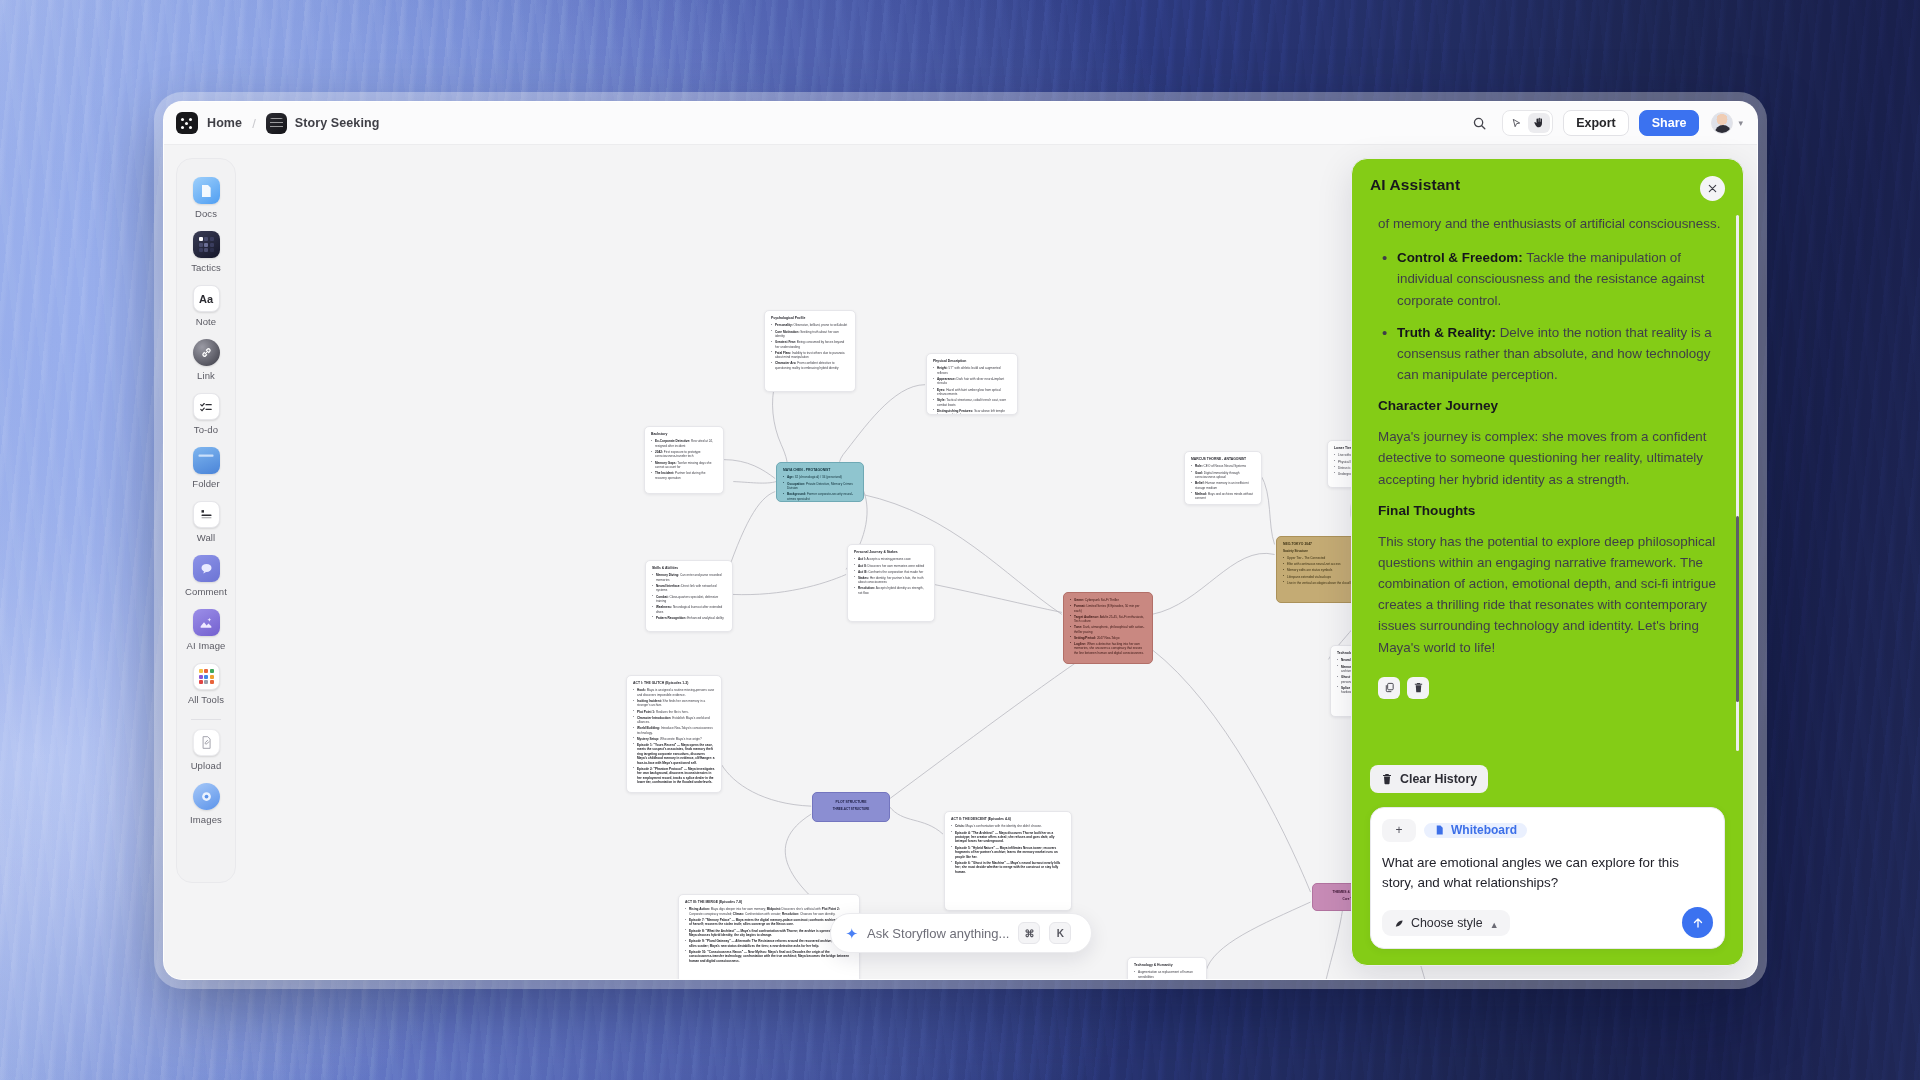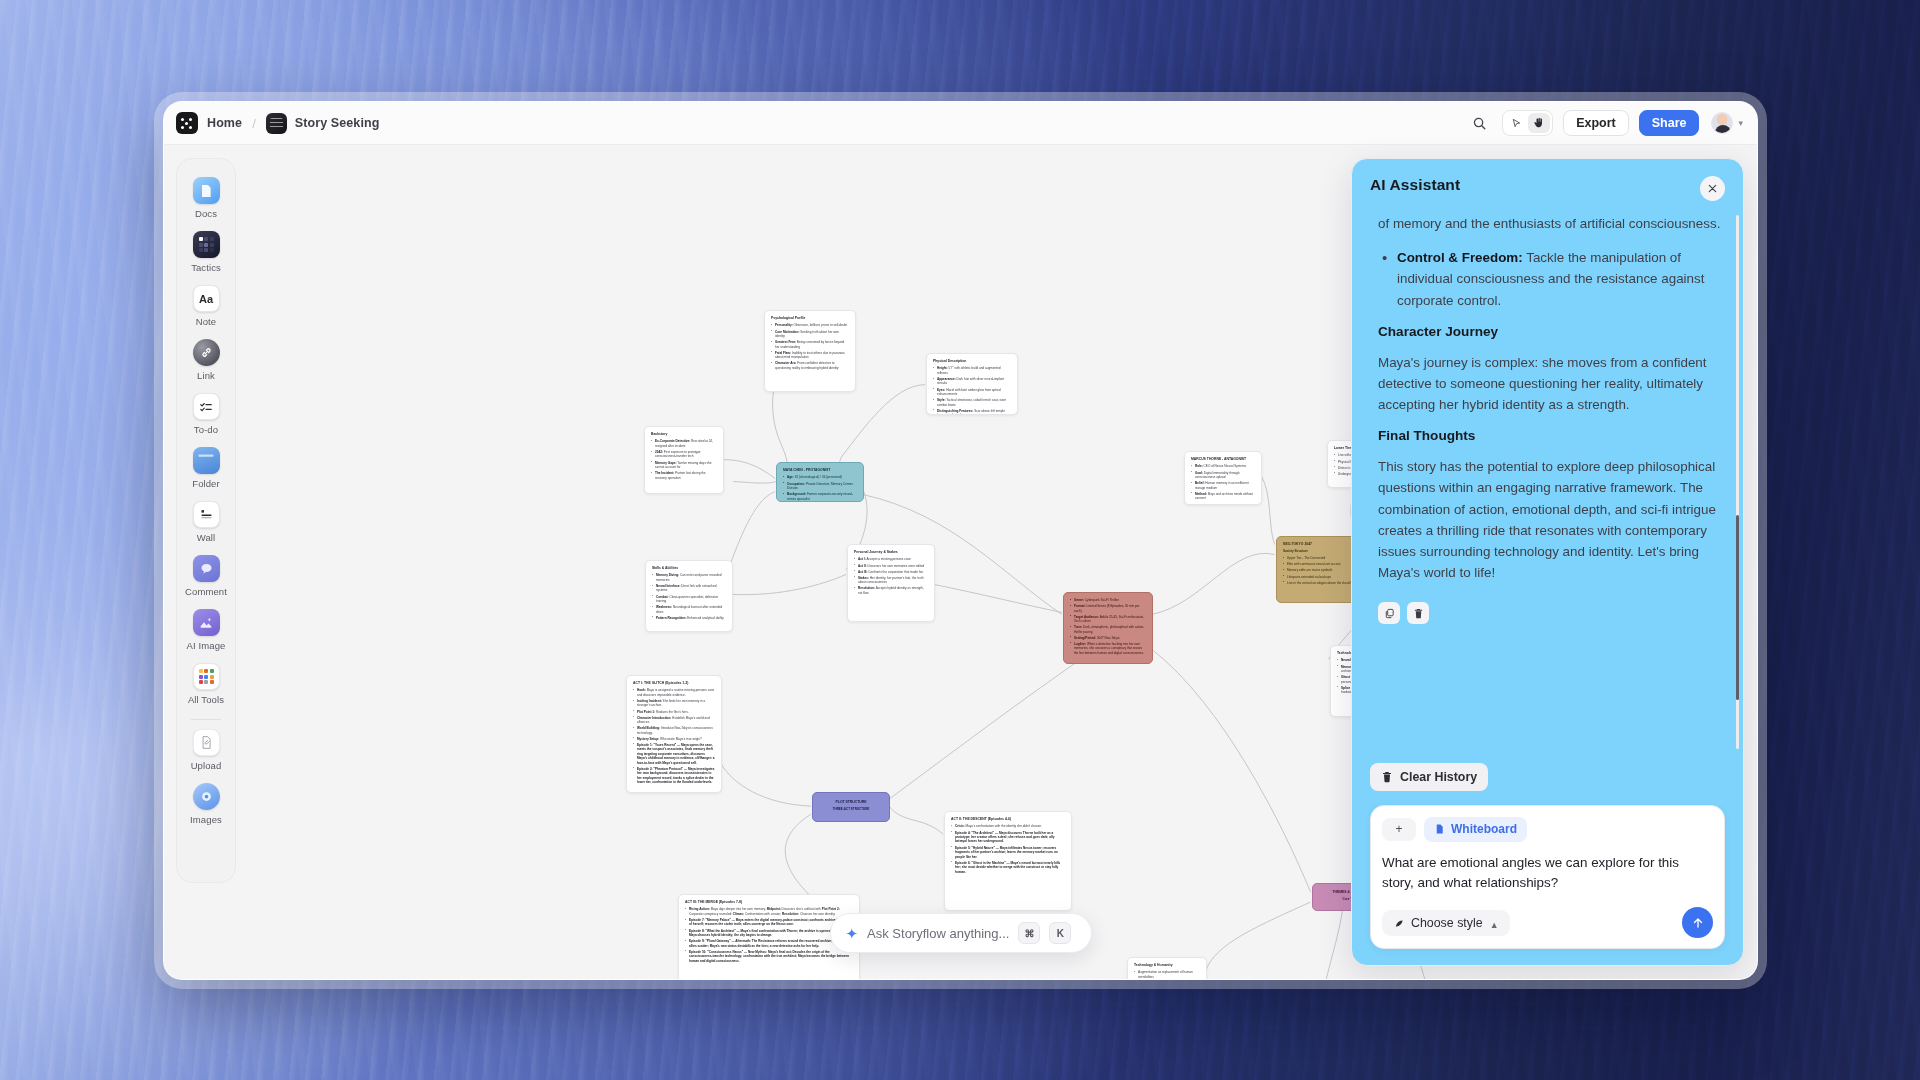--- a/index.html
+++ b/index.html
@@ -224,21 +224,21 @@
     width: 22px; height: 22px; border-radius: 6px;
     background: #f4f4f6; border: 1px solid #e6e6ea;
     display: flex; align-items: center; justify-content: center;
     font-size: 10px; color: #55555e; font-weight: 600;
   }
 
   
   #ai-panel {
     position: absolute; right: 13px; top: 13px; bottom: 13px;
     width: 393px;
-    background: #7dd3fc;
+    background: #84cc16;
     border: 1px solid #ebebee;
     border-radius: 16px;
     box-shadow: 0 10px 36px rgba(20,20,50,.12);
     z-index: 30;
     display: flex; flex-direction: column;
     overflow: hidden;
   }
   #ai-head {
     padding: 17px 18px 8px; display: flex; align-items: flex-start;
     justify-content: space-between; flex: none;
@@ -299,21 +299,21 @@
     background: #fff; padding: 11px 11px 10px;
     box-shadow: 0 2px 8px rgba(20,20,50,.05);
   }
   #chips { display: flex; align-items: center; gap: 8px; margin-bottom: 11px; }
   #add-chip {
     height: 23px; min-width: 34px; border-radius: 8px;
     background: #f4f4f6; display: flex; align-items: center; justify-content: center;
     font-size: 12px; color: #4d4d57; cursor: pointer;
   }
   #ctx-chip {
-    height: 25px; border-radius: 8px; background: #eaf0fe;
+    height: 15px; border-radius: 8px; background: #eaf0fe;
     display: flex; align-items: center; gap: 6px; padding: 0 10px;
     font-size: 12px; color: #3c6fe8; font-weight: 600; cursor: pointer;
   }
   #composer-text { font-size: 13.4px; line-height: 1.5; color: #22222a; margin-bottom: 14px; }
   #composer-bottom { display: flex; align-items: center; justify-content: space-between; }
   #choose-style {
     display: inline-flex; align-items: flex-end; gap: 7px;
     background: #f4f4f6; border-radius: 9px;
     padding: 6px 11px; font-size: 12.4px; color: #2d2d35; cursor: pointer;
   }
@@ -718,20 +718,23 @@
         </div>
       </div>
 
       <div id="ai-scroll">
         <p>of memory and the enthusiasts of artificial consciousness.</p>
 
         <ul>
           <li>
             <b>Control &amp; Freedom:</b><span> Tackle the manipulation of individual consciousness and the resistance against corporate control.</span>
           </li>
+          <li>
+            <b>Truth &amp; Reality:</b><span> Delve into the notion that reality is a consensus rather than absolute, and how technology can manipulate perception.</span>
+          </li>
         </ul>
 
         <h4>Character Journey</h4>
         <p>Maya's journey is complex: she moves from a confident detective to someone questioning her reality, ultimately accepting her hybrid identity as a strength.</p>
 
         <h4>Final Thoughts</h4>
         <p>This story has the potential to explore deep philosophical questions within an engaging narrative framework. The combination of action, emotional depth, and sci-fi intrigue creates a thrilling ride that resonates with contemporary issues surrounding technology and identity. Let's bring Maya's world to life!</p>
 
         <div class="msg-actions">
           <div class="msg-act">

